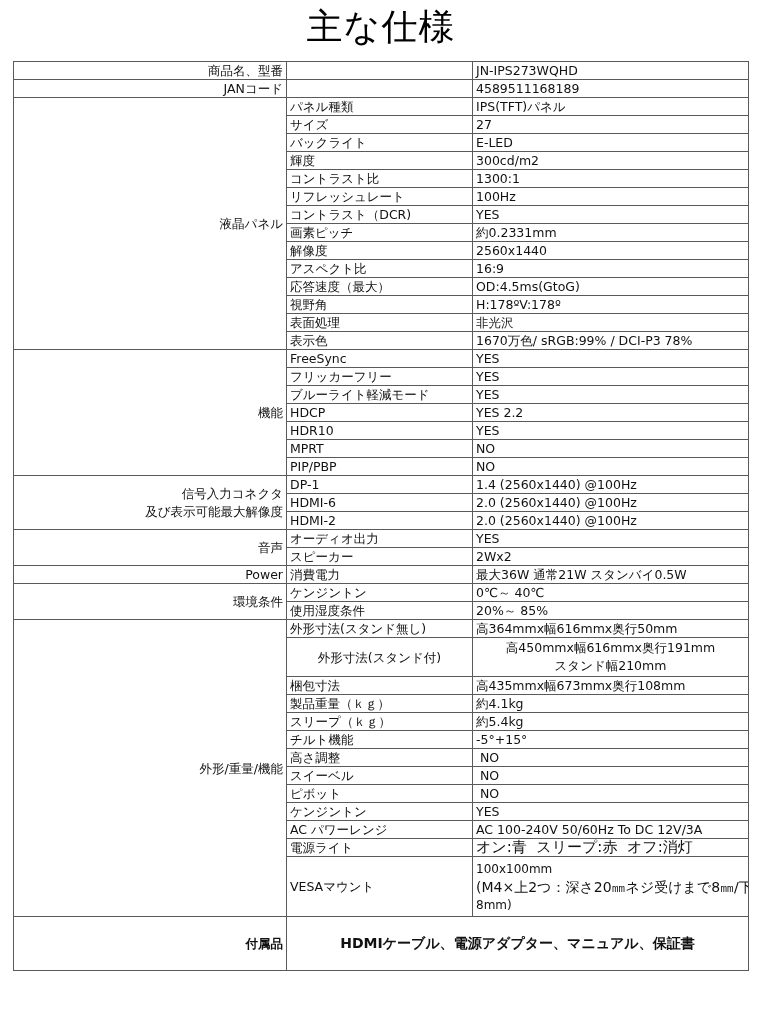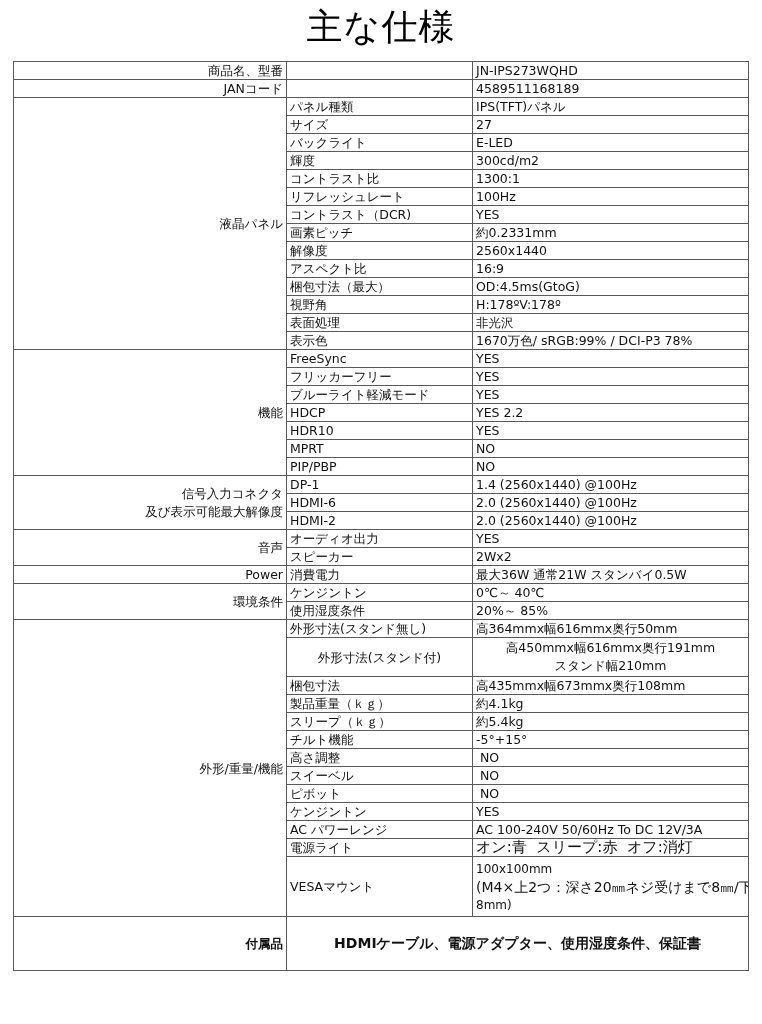--- a/index.html
+++ b/index.html
@@ -92,21 +92,21 @@
       </tr>
     <tr class="r">
         <td>解像度</td>
         <td>2560x1440</td>
       </tr>
     <tr class="r">
         <td>アスペクト比</td>
         <td>16:9</td>
       </tr>
     <tr class="r">
-        <td>梱包寸法（最大）</td>
+        <td>応答速度（最大）</td>
         <td>OD:4.5ms(GtoG)</td>
       </tr>
     <tr class="r">
         <td>視野角</td>
         <td>H:178ºV:178º</td>
       </tr>
     <tr class="r">
         <td>表面処理</td>
         <td>非光沢</td>
       </tr>
@@ -244,16 +244,16 @@
       <td>VESAマウント</td>
       <td class="wrap" style="font-size:12px">
         <div>100x100mm</div>
         <div style="white-space:nowrap;font-size:14px">(M4×上2つ：深さ20㎜ネジ受けまで8㎜/下2つ</div>
         <div>8mm)</div>
       </td>
     </tr>
 
     <tr class="r4 sec-top">
       <td class="cat">付属品</td>
-      <td class="acc" colspan="2">HDMIケーブル、電源アダプター、使用湿度条件、保証書</td>
+      <td class="acc" colspan="2">HDMIケーブル、電源アダプター、マニュアル、保証書</td>
     </tr>
   </tbody>
 </table>
 
 </body></html>

